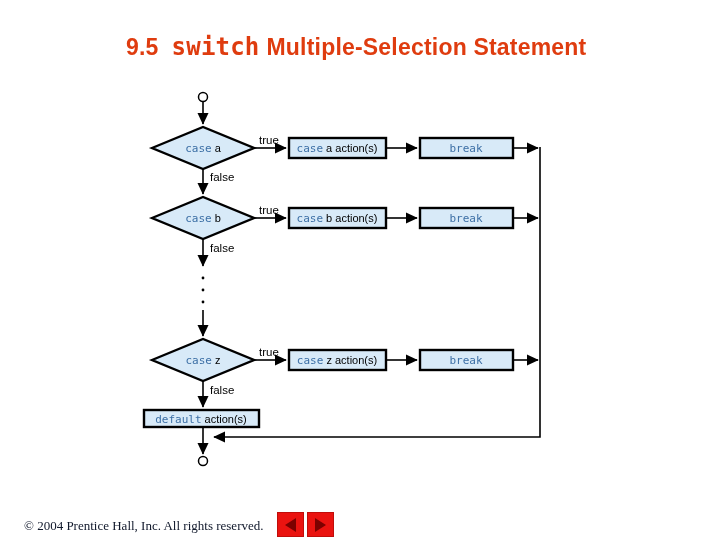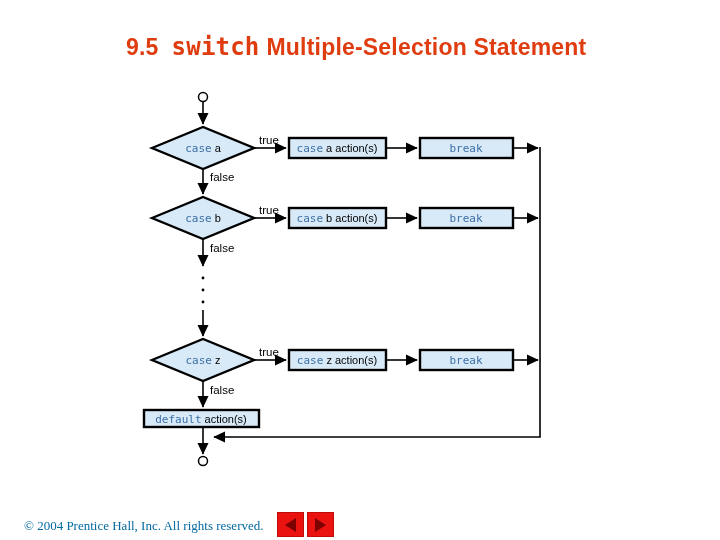--- a/index.html
+++ b/index.html
@@ -16,21 +16,21 @@
   .shape{fill:#d8eaf8;stroke:#000;stroke-width:2.4;}
   .thinline{stroke:#000;stroke-width:1.6;fill:none;}
   .terminal{fill:#fff;stroke:#000;stroke-width:1.5;}
   .lbl{font-family:"Liberation Sans",sans-serif;font-size:11.5px;fill:#000;}
   .boxtext{font-family:"Liberation Sans",sans-serif;font-size:11px;fill:#000;}
   .kw{font-family:"DejaVu Sans Mono",monospace;fill:#3c6fa5;}
   .dot{fill:#000;}
 
   
   .footer{position:absolute;left:24px;top:518px;font-family:"Liberation Serif",serif;
-    font-size:13px;color:#0369a1;white-space:nowrap;}
+    font-size:13px;color:#0f172a;white-space:nowrap;}
 
   
   .nav-btn{position:absolute;width:25px;height:23px;background:#ea1310;
     border:1px solid #c00d0a;display:flex;align-items:center;justify-content:center;cursor:pointer;}
   .nav-btn.back{left:277px;top:512px;}
   .nav-btn.fwd{left:307px;top:512px;}
   .tri{width:0;height:0;border-top:7px solid transparent;border-bottom:7px solid transparent;}
   .tri.left{border-right:11px solid #7c0100;}
   .tri.right{border-left:11px solid #7c0100;}
 </style>

